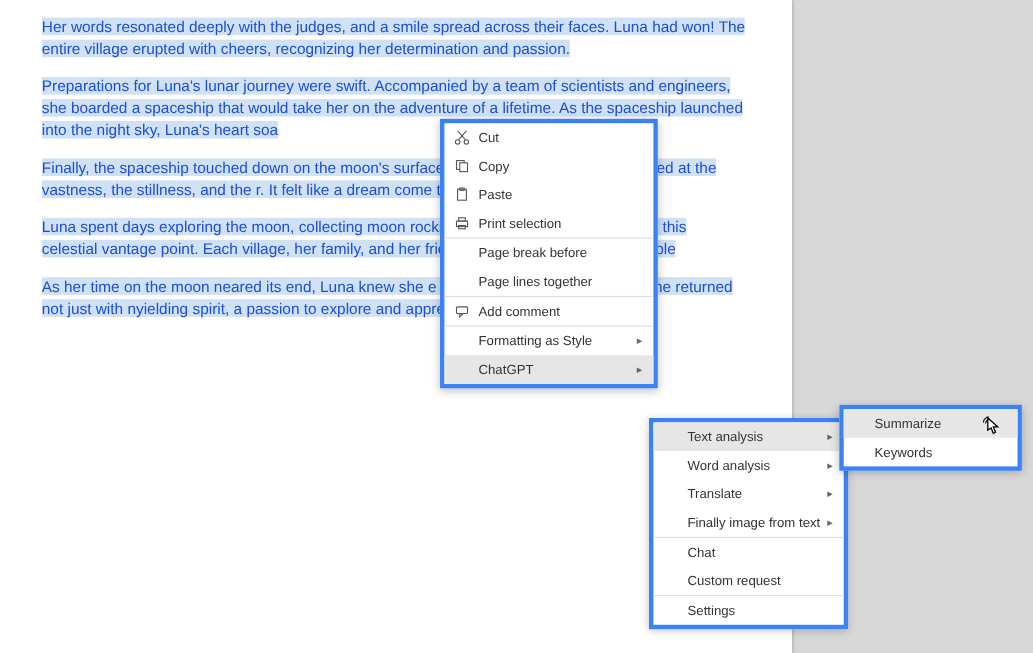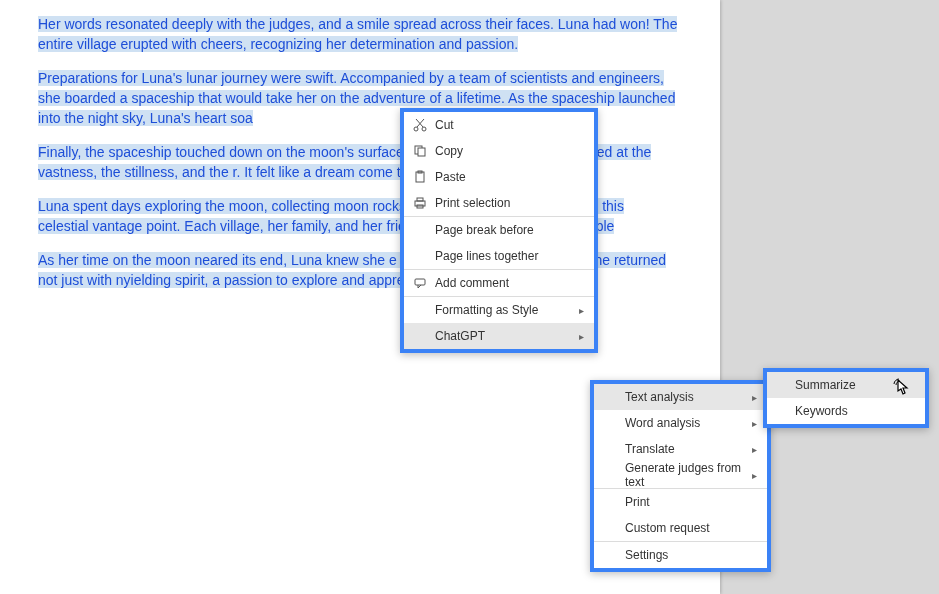--- a/index.html
+++ b/index.html
@@ -225,27 +225,27 @@
       <span class="lbl">Word analysis</span>
       <span class="arrow">▸</span>
     </div>
     <div class="menu-item">
       <span class="ic"></span>
       <span class="lbl">Translate</span>
       <span class="arrow">▸</span>
     </div>
     <div class="menu-item">
       <span class="ic"></span>
-      <span class="lbl">Generate judges from text</span>
-      <span class="arrow">▸</span>
-    </div>
-    <div class="menu-sep"></div>
-    <div class="menu-item">
-      <span class="ic"></span>
-      <span class="lbl">Print</span>
+      <span class="lbl">Finally image from text</span>
+      <span class="arrow">▸</span>
+    </div>
+    <div class="menu-sep"></div>
+    <div class="menu-item">
+      <span class="ic"></span>
+      <span class="lbl">Chat</span>
     </div>
     <div class="menu-item">
       <span class="ic"></span>
       <span class="lbl">Custom request</span>
     </div>
     <div class="menu-sep"></div>
     <div class="menu-item">
       <span class="ic"></span>
       <span class="lbl">Settings</span>
     </div>

